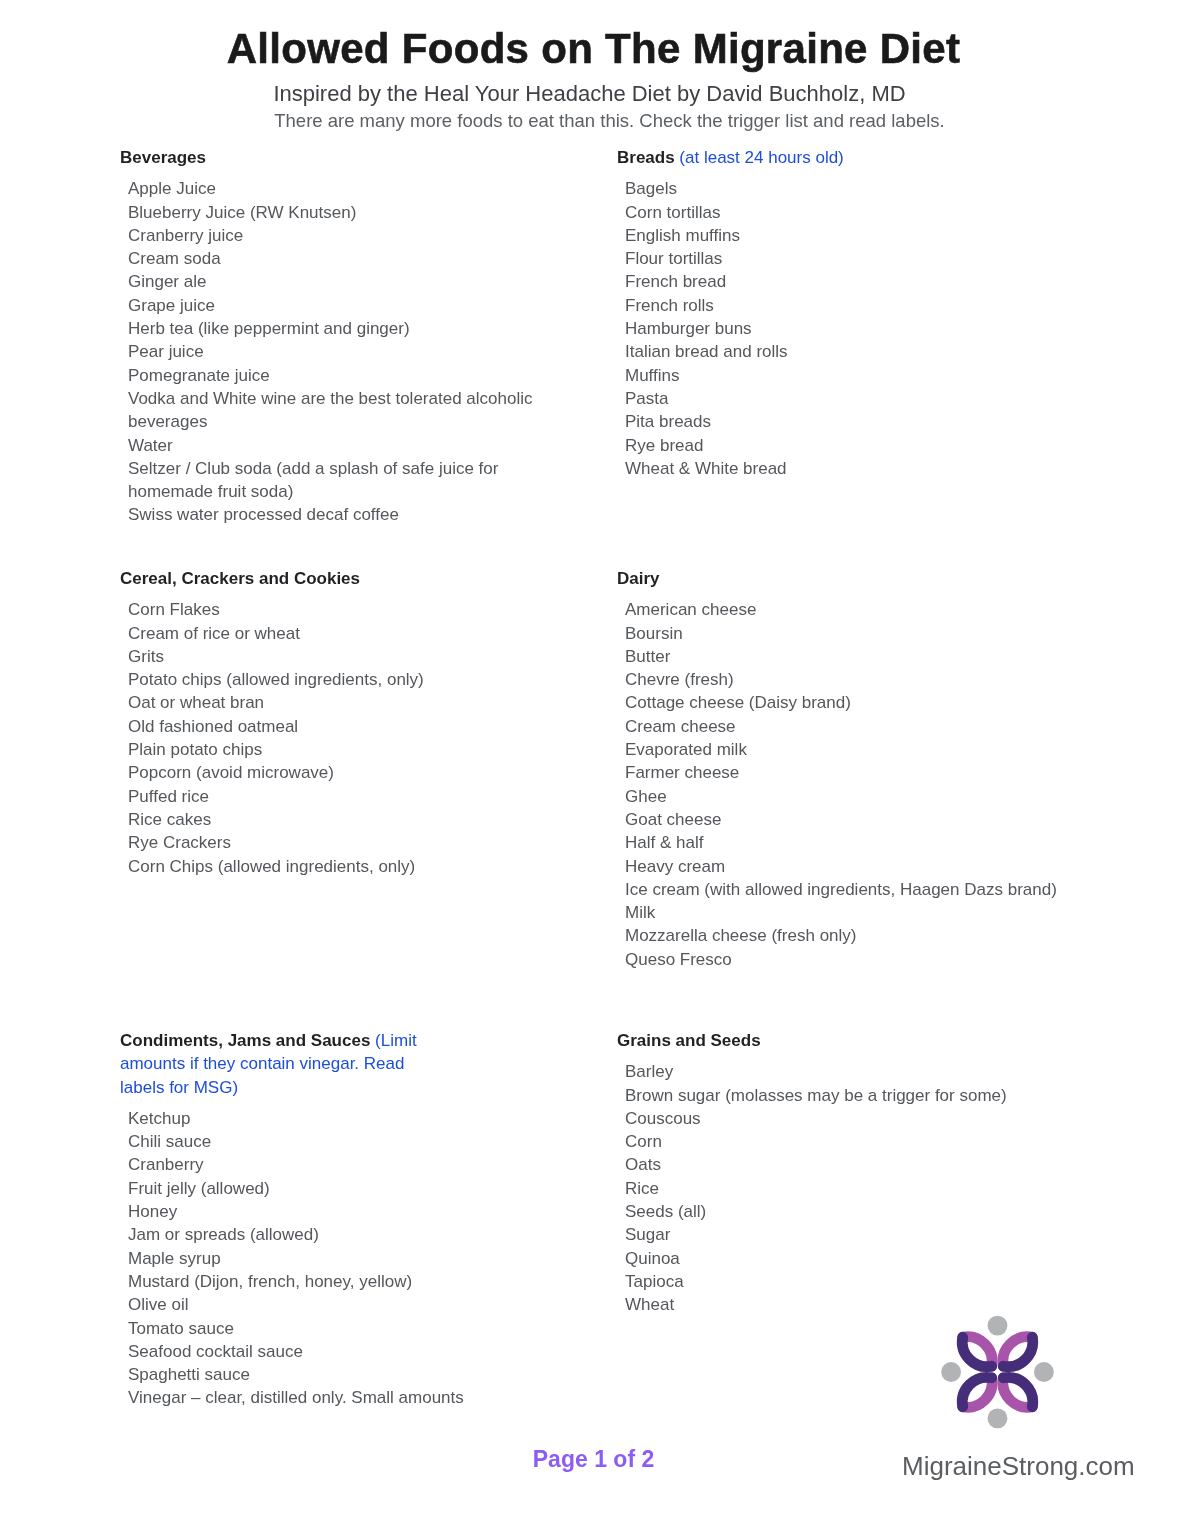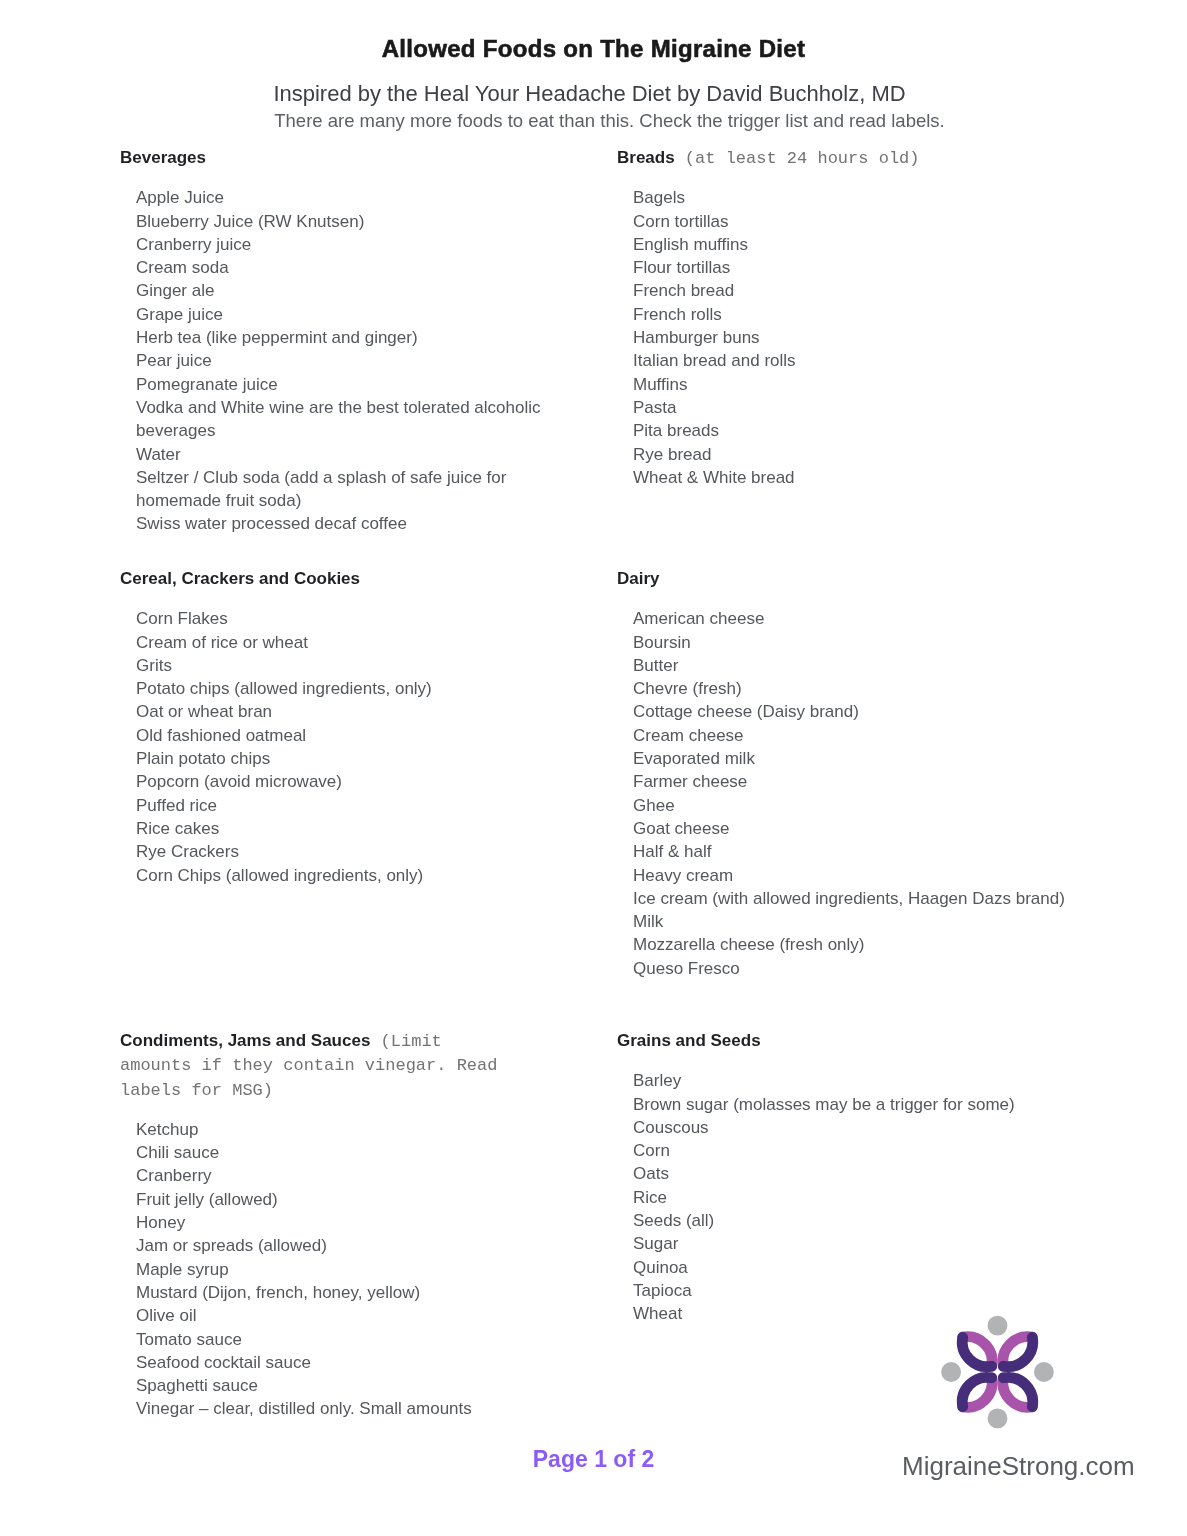--- a/index.html
+++ b/index.html
@@ -3,35 +3,35 @@
 <meta charset="utf-8">
 <style>
   html,body{margin:0;padding:0;background:#ffffff;}
   body{
     width:1187px;height:1536px;position:relative;
     font-family:"Liberation Sans","DejaVu Sans",sans-serif;
     -webkit-font-smoothing:antialiased;
   }
   .doc-header{position:absolute;top:0;left:0;width:100%;text-align:center;}
   .title{
-    margin:30px 0 12px 0;font-size:24px;line-height:38px;font-weight:800;
+    margin:30px 0 12px 0;font-size:42px;line-height:38px;font-weight:800;
     color:#1a1a1a;letter-spacing:.3px;-webkit-text-stroke:.6px #1a1a1a;
   }
   .subtitle{margin:6px 8px 0 0;font-size:22px;line-height:27px;font-weight:400;color:#3d4045;}
   .note{margin:2px 0 0 0;font-size:18.5px;line-height:23px;font-weight:400;color:#5c5f63;padding-left:32px;}
 
   .content-grid{
     position:absolute;top:146px;left:120px;width:1010px;
     display:grid;grid-template-columns:497px 513px;grid-template-rows:421px 462px auto;
   }
   .section h2{
     margin:0;font-size:17px;line-height:23.3px;font-weight:700;color:#1f2124;
   }
-  .section h2 .suffix{font-weight:400;color:#737373;white-space:pre-line;font-family:Liberation Mono, monospace;}
-  .section ul{list-style:none;margin:16px;padding:0;}
+  .section h2 .suffix{font-weight:400;color:#1d4ed8;white-space:pre-line;}
+  .section ul{list-style:none;margin:8px;padding:0;}
   .section li{
     font-size:17px;line-height:23.3px;color:#54575b;white-space:pre-line;
   }
 
   .page-label{
     position:absolute;top:1444px;left:0;width:100%;text-align:center;
     font-size:23px;line-height:30px;font-weight:700;color:#8b5cf6;
   }
   .logo-block{position:absolute;top:1314px;left:902px;width:190px;text-align:center;}
   .logo-block svg{display:block;margin:0 auto 24px auto;}

